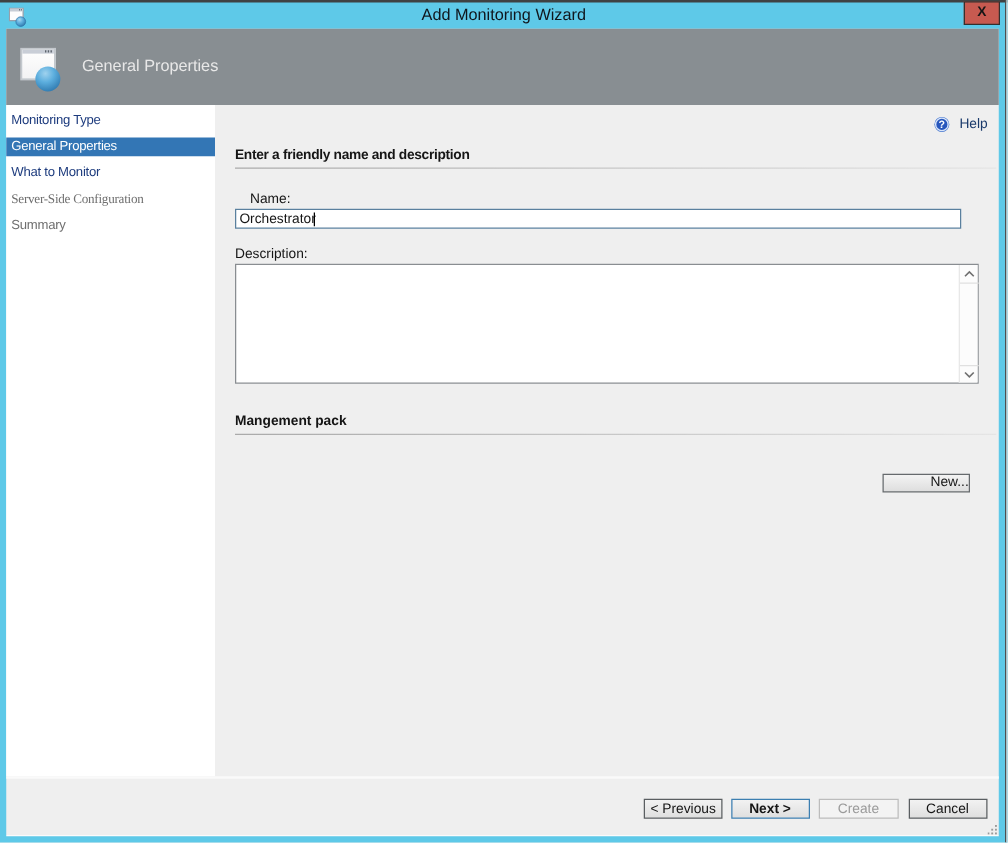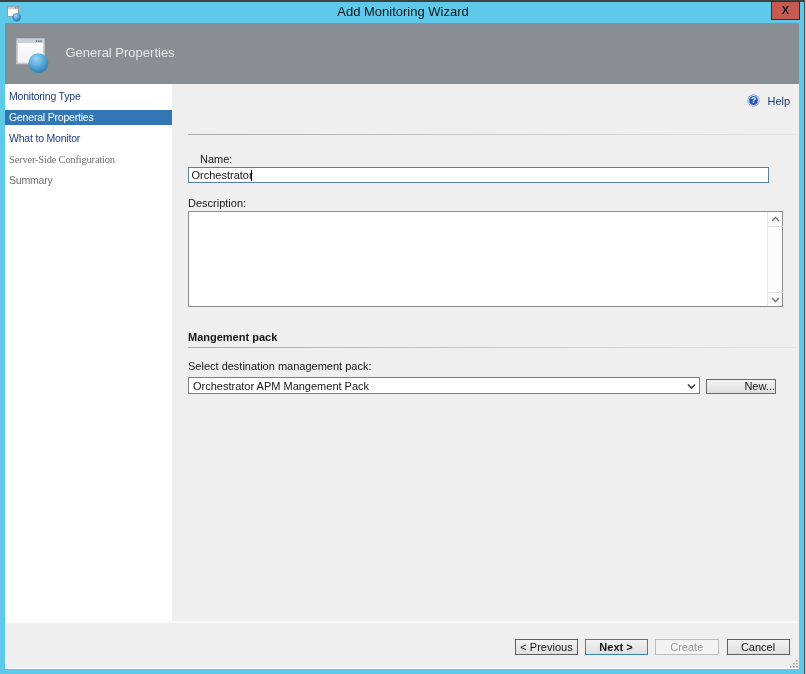--- a/index.html
+++ b/index.html
@@ -68,20 +68,21 @@
     </div>
 
     <div class="abs" style="left:742.5px;top:68px;width:50px;height:14px;">
       <svg width="13" height="13" viewBox="0 0 13 13" style="vertical-align:middle;">
         <circle cx="6.5" cy="6.5" r="6" fill="#4677cf"></circle>
         <circle cx="6.5" cy="6.5" r="5" fill="#2757bd" stroke="#d9e5f9" stroke-width="1.1"></circle>
         <text x="6.5" y="9.4" font-size="8.5" font-weight="bold" fill="#ffffff" text-anchor="middle" font-family="Liberation Sans, sans-serif">?</text>
       </svg>
       <span style="font-size:11px;color:#1a3a6b;vertical-align:middle;">&nbsp;Help</span>
     </div>
+    <div class="abs" style="left:183.5px;top:94.5px;font-size:11px;font-weight:bold;color:#151515;letter-spacing:-0.25px;">Enter a friendly name and description</div>
     <div class="abs" style="left:183.5px;top:111px;width:609px;height:1px;background:linear-gradient(to right,#aaaaaa,#e5e5e5);"></div>
 
     <div class="abs" style="left:183.5px;top:129.5px;font-size:11px;color:#151515;margin-left:12px;">Name:</div>
     <div class="abs" style="left:183.5px;top:144px;width:581px;height:16px;background:#ffffff;border:1px solid #5a809e;">
       <span style="font-size:11px;color:#151515;position:absolute;left:2.5px;top:1px;">Orchestrator</span>
       <span style="position:absolute;left:62px;top:1.5px;width:1px;height:11px;background:#000;"></span>
     </div>
 
     <div class="abs" style="left:183.5px;top:173.5px;font-size:11px;color:#151515;">Description:</div>
     <div class="abs" style="left:183.5px;top:188px;width:595px;height:96px;background:#ffffff;border:1px solid #898d91;">
@@ -95,27 +96,20 @@
         <div class="abs" style="left:0;bottom:0;width:15px;height:14px;border-top:1px solid #e0e0e0;">
           <svg width="15" height="14" viewBox="0 0 15 14">
             <path d="M4 5 L7.5 8.5 L11 5" fill="none" stroke="#6f6f6f" stroke-width="1.3"></path>
           </svg>
         </div>
       </div>
     </div>
 
     <div class="abs" style="left:183.5px;top:307.5px;font-size:11px;font-weight:bold;color:#151515;">Mangement pack</div>
     <div class="abs" style="left:183.5px;top:324px;width:609px;height:1px;background:linear-gradient(to right,#aaaaaa,#e5e5e5);"></div>
-    <div class="abs" style="left:183.5px;top:336.5px;font-size:11px;color:#151515;">Select destination management pack:</div>
-    <div class="abs" style="left:183.5px;top:354px;width:512px;height:17px;background:#ffffff;border:1px solid #7b7f82;">
-      <span style="font-size:11px;color:#151515;position:absolute;left:4px;top:2px;">Orchestrator APM Mangement Pack</span>
-      <svg class="abs" style="right:3.5px;top:5px;" width="9" height="7" viewBox="0 0 9 7">
-        <path d="M1 1.5 L4.5 5 L8 1.5" fill="none" stroke="#3a3a3a" stroke-width="1.6"></path>
-      </svg>
-    </div>
     <div class="abs" style="left:701.5px;top:355.5px;width:70px;height:15px;background:linear-gradient(#f3f3f3,#dedede);border:1px solid #666a6d;font-size:11px;color:#151515;text-align:right;line-height:13px;">New...</div>
 
     <div class="abs" style="left:0;top:598px;width:794px;height:2px;background:#fafafa;"></div>
 
     <div class="abs" style="left:510.5px;top:615.5px;width:63px;height:16px;background:linear-gradient(#f2f2f2,#dfdfdf);border:1px solid #5a5e61;font-size:11px;color:#151515;text-align:center;line-height:14.5px;">&lt; Previous</div>
     <div class="abs" style="left:580px;top:615.5px;width:63px;height:16px;background:linear-gradient(#f2f2f2,#dfdfdf);border:1px solid #3c7fb1;font-size:11px;color:#151515;text-align:center;line-height:14.5px;font-weight:bold;">Next &gt;</div>
     <div class="abs" style="left:650px;top:615.5px;width:64.5px;height:16px;background:#f3f3f3;border:1px solid #bcbcbc;font-size:11px;color:#9a9a9a;text-align:center;line-height:14.5px;">Create</div>
     <div class="abs" style="left:722px;top:615.5px;width:63px;height:16px;background:linear-gradient(#f2f2f2,#dfdfdf);border:1px solid #5a5e61;font-size:11px;color:#151515;text-align:center;line-height:14.5px;">Cancel</div>
 
     <svg class="abs" style="left:785px;top:637px;" width="9" height="8" viewBox="0 0 9 8">

